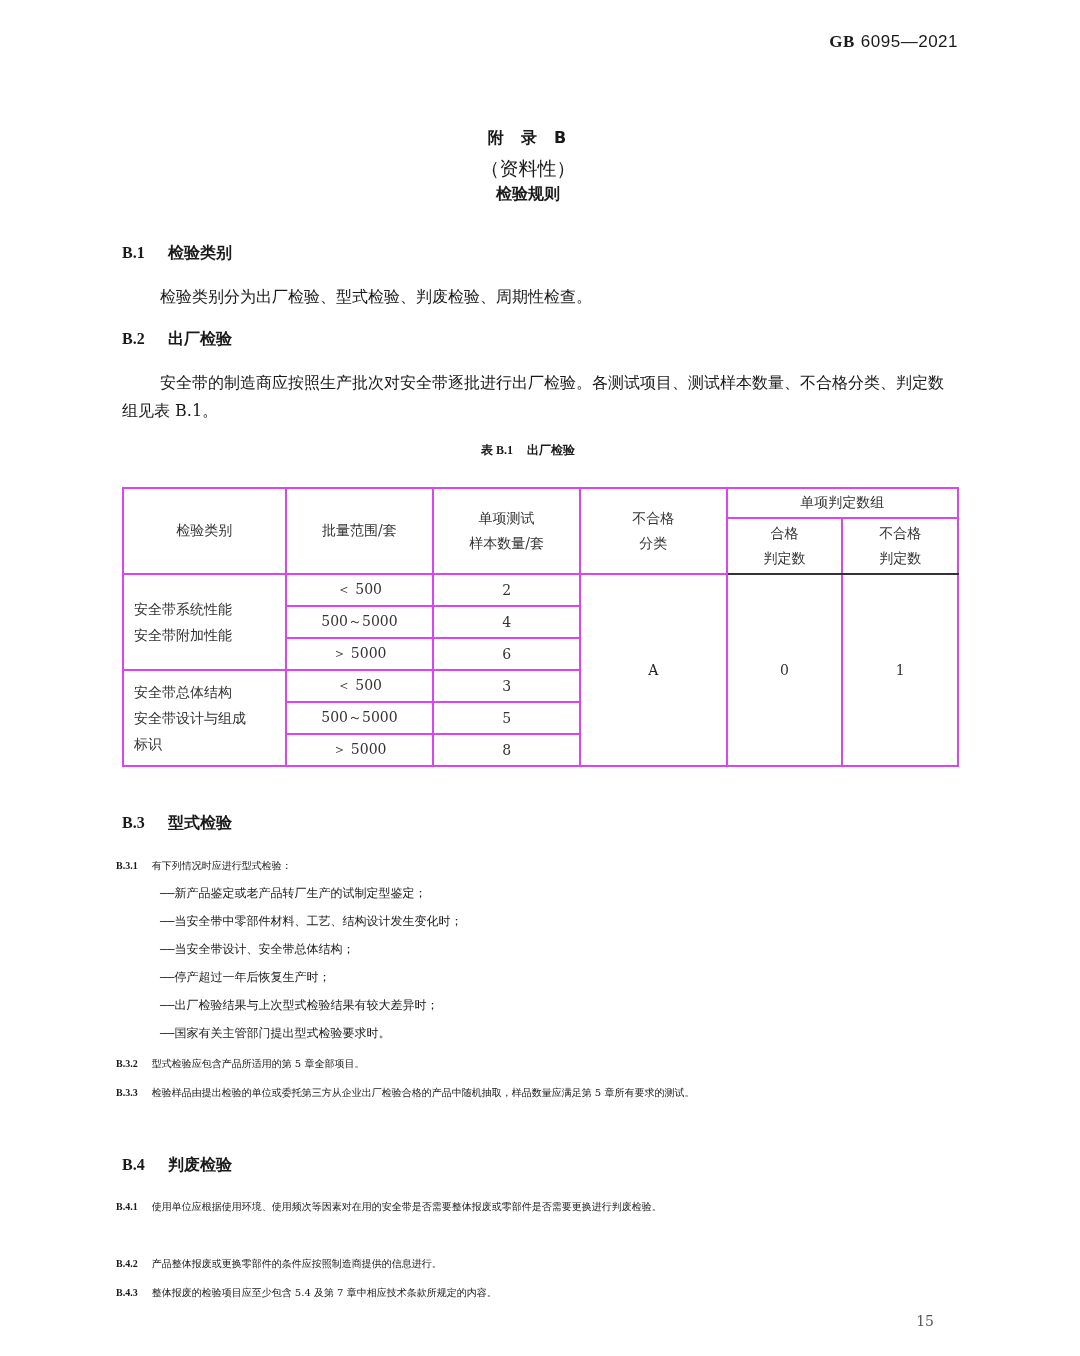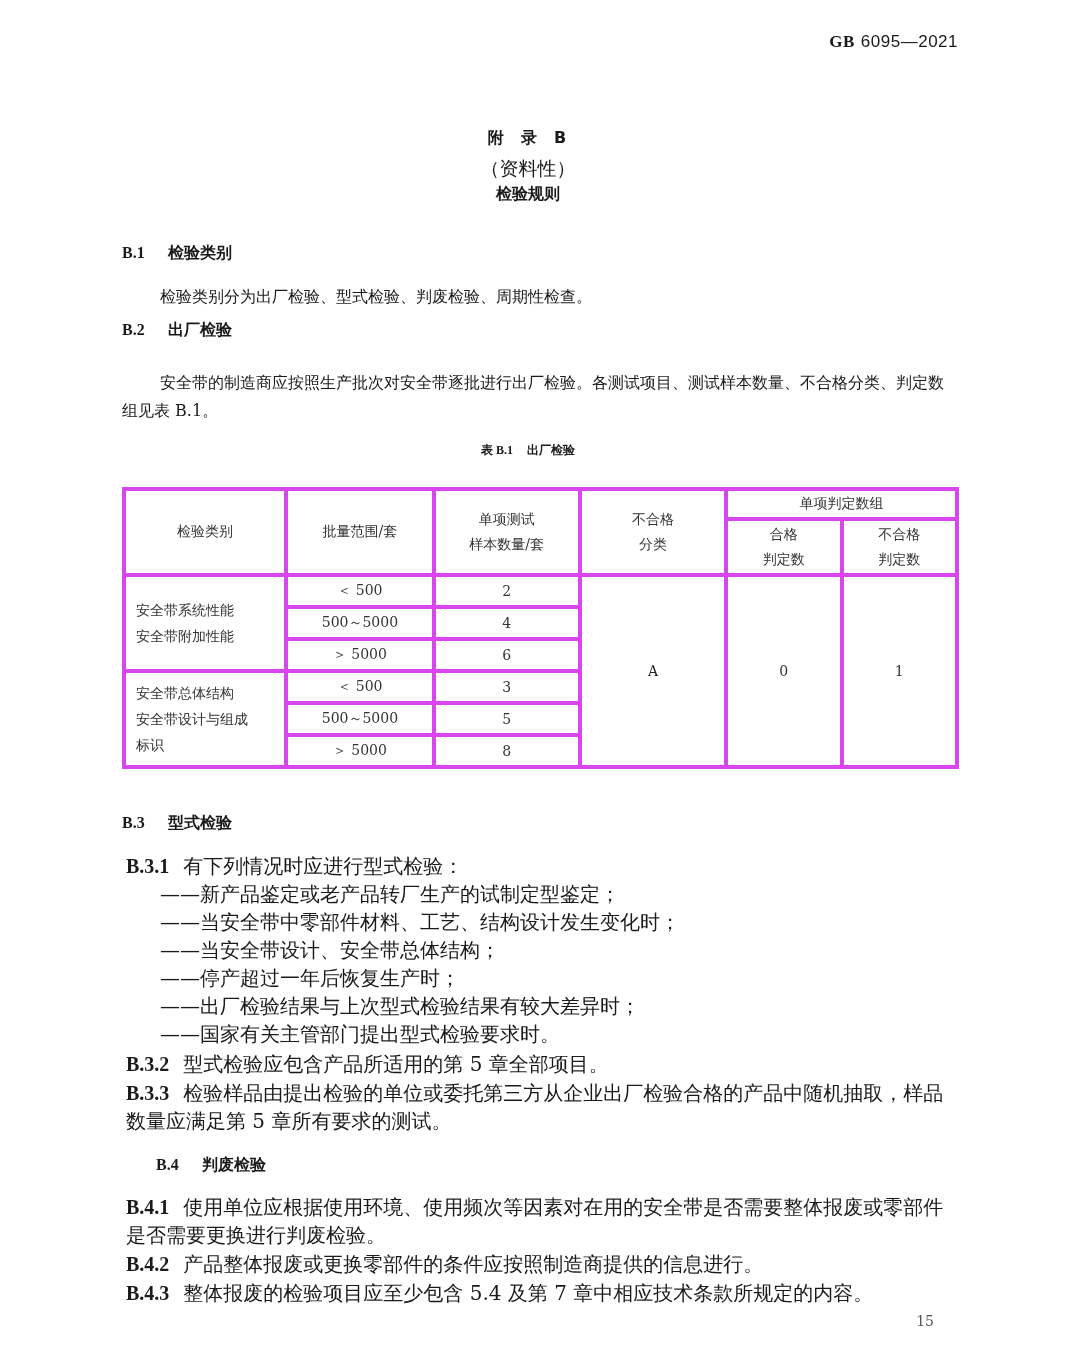--- a/index.html
+++ b/index.html
@@ -9,28 +9,28 @@
   .std-code { right: 122px; top: 32px; font-size: 17px; font-family: "Liberation Sans", sans-serif; letter-spacing: 0.5px; }
   .std-code b { font-family: "Liberation Serif", serif; font-weight: bold; margin-right: 6px; }
   .center { left: 0; width: 1056px; text-align: center; }
   .annex-title { top: 128px; font-size: 16px; font-weight: bold; font-family: "DejaVu Sans", sans-serif; letter-spacing: 2px; }
   .annex-type { top: 156px; font-size: 19px; font-family: "DejaVu Sans", sans-serif; }
   .annex-name { top: 184px; font-size: 16px; font-weight: bold; font-family: "DejaVu Sans", sans-serif; }
   .sec-head { left: 122px; font-size: 16px; font-family: "DejaVu Sans", sans-serif; font-weight: bold; }
   .sec-head .num { font-family: "Liberation Serif", serif; font-weight: bold; display: inline-block; width: 46px; }
   .para { left: 122px; width: 836px; font-size: 16px; line-height: 28px; }
   .indent { text-indent: 38px; }
-  .clause { left: 126px; width: 836px; font-size: 20px; line-height: 28px; }
+  .clause { left: 116px; width: 836px; font-size: 10px; line-height: 28px; }
   .clause .cnum { font-family: "Liberation Serif", serif; font-weight: bold; display: inline-block; margin-right: 14px; }
-  .dash-item { left: 160px; font-size: 20px; line-height: 28px; }
+  .dash-item { left: 160px; font-size: 12px; line-height: 28px; font-family: Liberation Mono, monospace; }
   .table-caption { top: 442px; font-size: 12px; font-weight: bold; font-family: "DejaVu Sans", sans-serif; }
   .table-caption .tnum { font-family: "Liberation Serif", serif; margin-right: 14px; }
   table.spec { position: absolute; left: 122px; top: 487px; width: 837px; border-collapse: collapse;
                border: 2px solid #333; font-size: 14px; color: #333; }
-  table.spec td, table.spec th { border: 4px solid #d946ef; text-align: center; font-weight: normal; padding: 0; }
+  table.spec td, table.spec th { border: 2px solid #d946ef; text-align: center; font-weight: normal; padding: 0; }
   table.spec thead tr:last-child th { border-bottom: 2px solid #333; }
   table.spec .item-cell { text-align: left; padding-left: 10px; line-height: 26px; }
   .hdr1 { height: 30px; }
   .hdr2 { height: 56px; }
   .row { height: 32px; }
   .hl { line-height: 25px; }
   .page-num { right: 146px; top: 1313px; font-size: 14px; color: #555; }
 </style>
 </head>
 <body>
@@ -41,21 +41,21 @@
 
 <div class="abs center annex-title" style="white-space:pre;">附  录  B</div>
 <div class="abs center annex-type">（资料性）</div>
 <div class="abs center annex-name">检验规则</div>
 
 <div class="abs sec-head" style="top:243px;">
   <span class="num">B.1</span><span>检验类别</span>
 </div>
 <div class="abs para indent" style="top:283px;">检验类别分为出厂检验、型式检验、判废检验、周期性检查。</div>
 
-<div class="abs sec-head" style="top:320px;">
+<div class="abs sec-head" style="top:329px;">
   <span class="num">B.2</span><span>出厂检验</span>
 </div>
 <div class="abs para indent" style="top:369px;">安全带的制造商应按照生产批次对安全带逐批进行出厂检验。各测试项目、测试样本数量、不合格分类、判定数组见表 B.1。</div>
 
 <div class="abs center table-caption">
   <span class="tnum">表 B.1</span><span>出厂检验</span>
 </div>
 
 <table class="spec">
   <colgroup>
@@ -143,21 +143,21 @@
 <div class="abs dash-item" style="top:964px;">——停产超过一年后恢复生产时；</div>
 <div class="abs dash-item" style="top:992px;">——出厂检验结果与上次型式检验结果有较大差异时；</div>
 <div class="abs dash-item" style="top:1020px;">——国家有关主管部门提出型式检验要求时。</div>
 <div class="abs clause" style="top:1050px;">
   <span class="cnum">B.3.2</span><span>型式检验应包含产品所适用的第 5 章全部项目。</span>
 </div>
 <div class="abs clause" style="top:1079px;">
   <span class="cnum">B.3.3</span><span>检验样品由提出检验的单位或委托第三方从企业出厂检验合格的产品中随机抽取，样品数量应满足第 5 章所有要求的测试。</span>
 </div>
 
-<div class="abs sec-head" style="top:1155px;margin-left:34px;">
+<div class="abs sec-head" style="top:1155px;">
   <span class="num">B.4</span><span>判废检验</span>
 </div>
 <div class="abs clause" style="top:1193px;">
   <span class="cnum">B.4.1</span><span>使用单位应根据使用环境、使用频次等因素对在用的安全带是否需要整体报废或零部件是否需要更换进行判废检验。</span>
 </div>
 <div class="abs clause" style="top:1250px;">
   <span class="cnum">B.4.2</span><span>产品整体报废或更换零部件的条件应按照制造商提供的信息进行。</span>
 </div>
 <div class="abs clause" style="top:1279px;">
   <span class="cnum">B.4.3</span><span>整体报废的检验项目应至少包含 5.4 及第 7 章中相应技术条款所规定的内容。</span>

